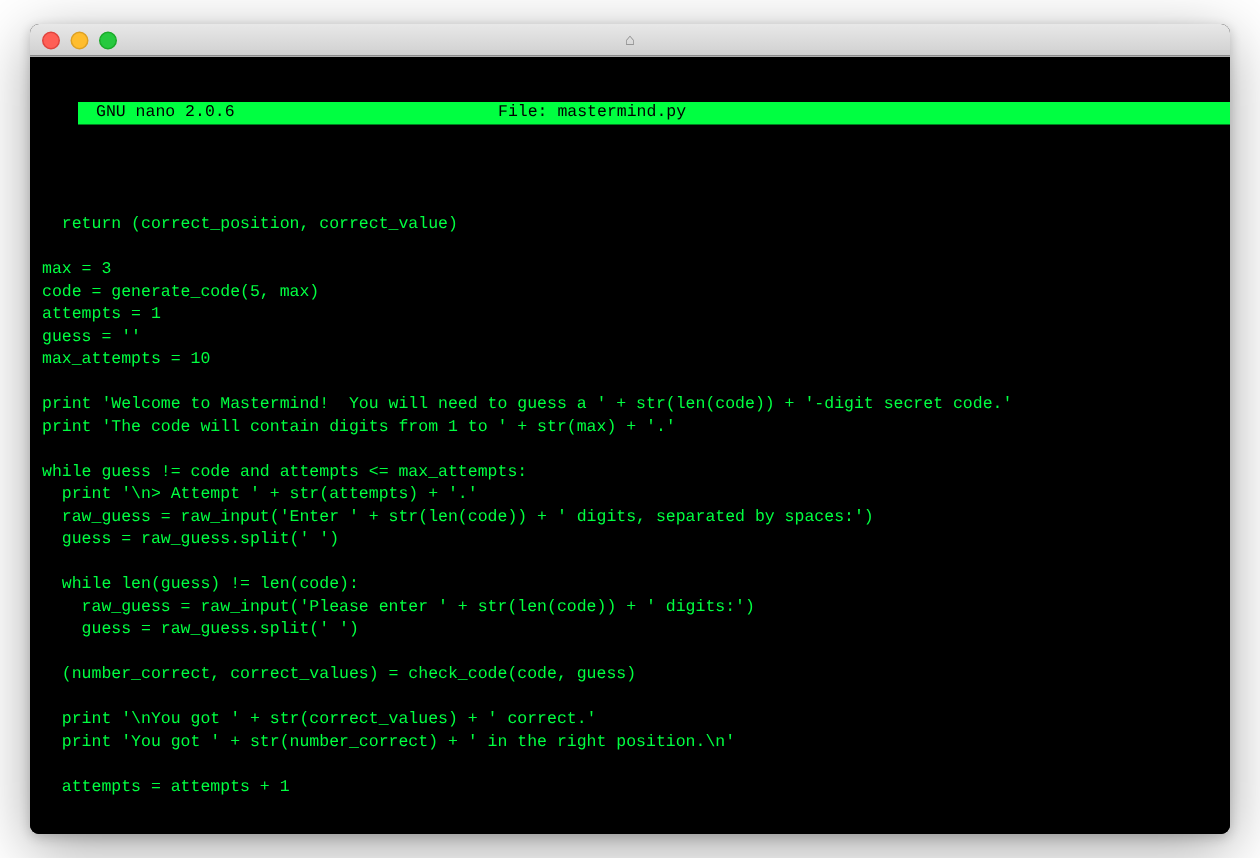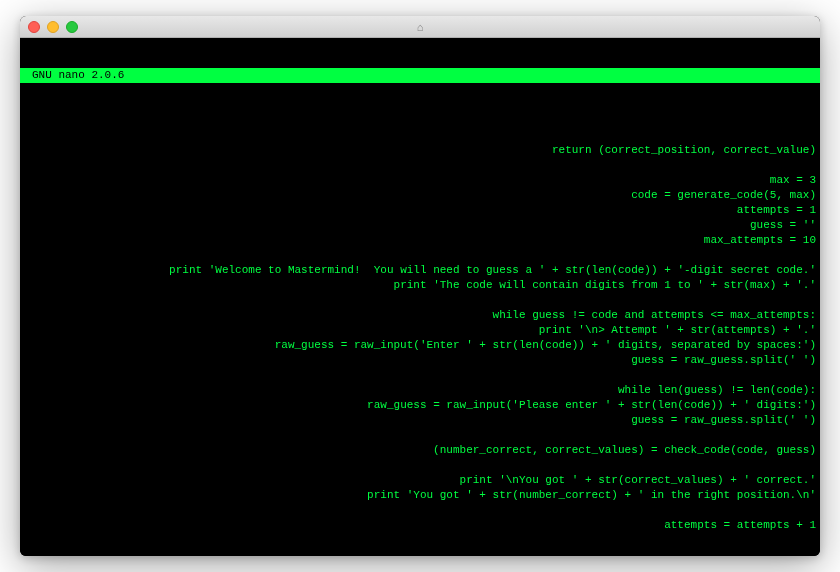--- a/index.html
+++ b/index.html
@@ -50,44 +50,46 @@
       padding: 0;
       line-height: 15px;
       white-space: pre;
       overflow: hidden;
     }
     .nano-header {
       background: #00ff41;
       color: #000;
       display: flex;
       height: 15px;
+      margin-left: 32px;
     }
     .nano-header .left { padding-left: 12px; width: 280px; }
     .nano-header .center { flex: 1; }
     .code-area { padding: 0 4px; }
-    .code-line { height: 15px; padding-left: 4px; text-align: right; }
+    .code-line { height: 15px; padding-left: 4px; }
   </style>
 </head>
 <body>
 
 <div class="window">
   <div class="titlebar">
     <div class="traffic-lights">
       <div class="light red"></div>
       <div class="light yellow"></div>
       <div class="light green"></div>
     </div>
     <div class="title-text">
       <span class="home-icon">⌂</span>
     </div>
   </div>
 
   <div class="terminal">
     <div class="nano-header">
       <span class="left">GNU nano 2.0.6</span>
+      <span class="center">File: mastermind.py</span>
     </div>
 
     <div class="code-area" id="code-area"><div class="code-line"></div><div class="code-line">  return (correct_position, correct_value)</div><div class="code-line"></div><div class="code-line">max = 3</div><div class="code-line">code = generate_code(5, max)</div><div class="code-line">attempts = 1</div><div class="code-line">guess = ''</div><div class="code-line">max_attempts = 10</div><div class="code-line"></div><div class="code-line">print 'Welcome to Mastermind!  You will need to guess a ' + str(len(code)) + '-digit secret code.'</div><div class="code-line">print 'The code will contain digits from 1 to ' + str(max) + '.'</div><div class="code-line"></div><div class="code-line">while guess != code and attempts &lt;= max_attempts:</div><div class="code-line">  print '\n&gt; Attempt ' + str(attempts) + '.'</div><div class="code-line">  raw_guess = raw_input('Enter ' + str(len(code)) + ' digits, separated by spaces:')</div><div class="code-line">  guess = raw_guess.split(' ')</div><div class="code-line"></div><div class="code-line">  while len(guess) != len(code):</div><div class="code-line">    raw_guess = raw_input('Please enter ' + str(len(code)) + ' digits:')</div><div class="code-line">    guess = raw_guess.split(' ')</div><div class="code-line"></div><div class="code-line">  (number_correct, correct_values) = check_code(code, guess)</div><div class="code-line"></div><div class="code-line">  print '\nYou got ' + str(correct_values) + ' correct.'</div><div class="code-line">  print 'You got ' + str(number_correct) + ' in the right position.\n'</div><div class="code-line"></div><div class="code-line">  attempts = attempts + 1</div></div>
 
     
 
     
   </div>
 </div>
 

